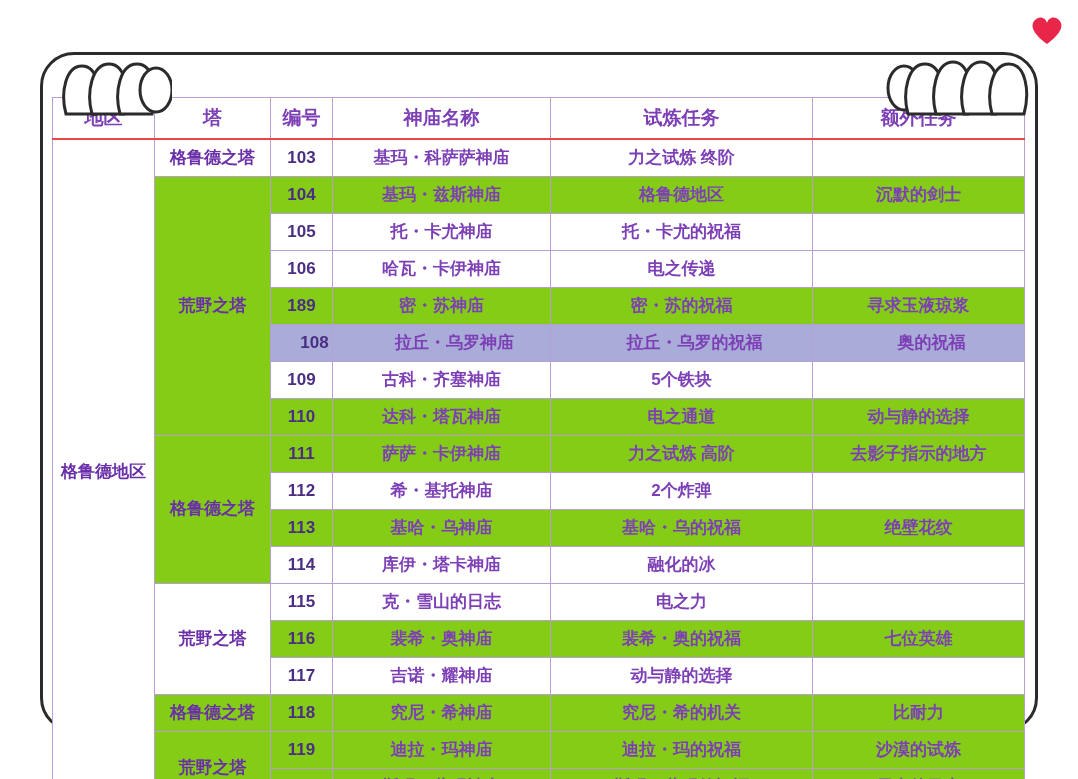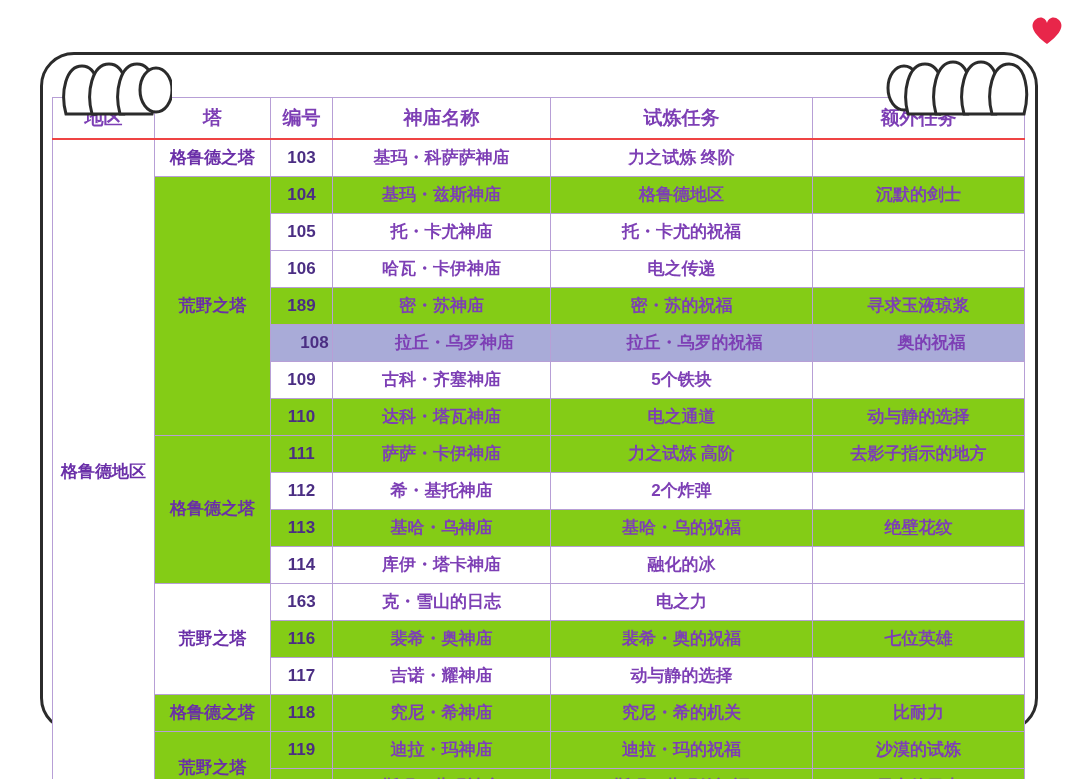--- a/index.html
+++ b/index.html
@@ -225,21 +225,21 @@
           <td>绝壁花纹</td>
         </tr>
         <tr>
           <td class="num">114</td>
           <td>库伊・塔卡神庙</td>
           <td>融化的冰</td>
           <td></td>
         </tr>
         <tr>
           <td class="tower" rowspan="3">荒野之塔</td>
-          <td class="num">163</td>
+          <td class="num">115</td>
           <td>克・雪山的日志</td>
           <td>电之力</td>
           <td></td>
         </tr>
         <tr class="alt">
           <td class="num">116</td>
           <td>裴希・奥神庙</td>
           <td>裴希・奥的祝福</td>
           <td>七位英雄</td>
         </tr>

